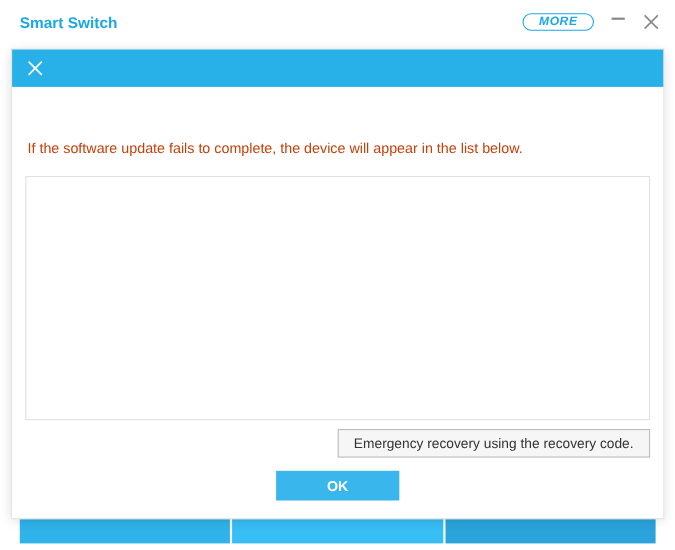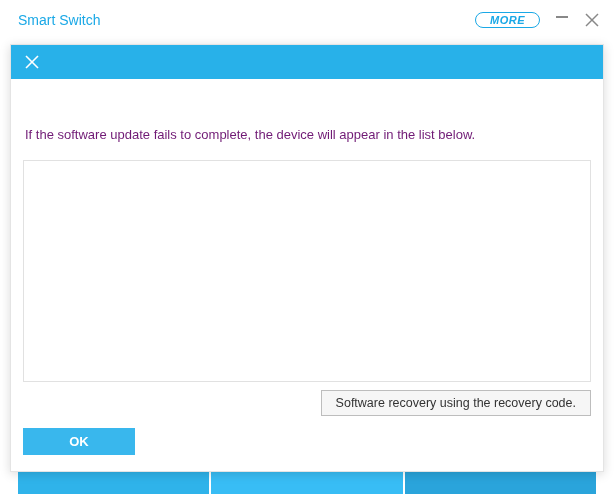--- a/index.html
+++ b/index.html
@@ -17,21 +17,21 @@
     }
     .main-header {
       height: 40px;
       display: flex;
       align-items: center;
       padding: 0 14px 0 18px;
     }
     .app-title {
       color: #1aa8e6;
       font-size: 14px;
-      font-weight: 400;
+      font-weight: 700;
       flex: 1;
     }
     .more-button {
       border: 1.5px solid #1aa8e6;
       border-radius: 12px;
       color: #1aa8e6;
       background: #ffffff;
       font-size: 11px;
       font-weight: 600;
       padding: 1px 14px;
@@ -111,21 +111,21 @@
     .dialog-close svg { display: block; }
 
     .dialog-body {
       flex: 1;
       padding: 48px 12px 16px 12px;
       display: flex;
       flex-direction: column;
     }
     .dialog-instruction {
       font-size: 13px;
-      color: #701a75;
+      color: #c2410c;
       margin-bottom: 18px;
       padding-left: 2px;
     }
     .device-list {
       flex: 1;
       border: 1px solid #e1e1e1;
       background: #fff;
       margin-bottom: 8px;
       min-height: 180px;
     }
@@ -137,20 +137,21 @@
     .recovery-code-button {
       background: #f6f6f6;
       border: 1px solid #bdbdbd;
       padding: 5px 14px;
       font-size: 12.5px;
       color: #333;
       cursor: pointer;
     }
     .ok-row {
       display: flex;
+      justify-content: center;
     }
     .ok-button {
       background: #39b7ed;
       color: #ffffff;
       border: none;
       padding: 6px 0;
       width: 112px;
       font-size: 13px;
       font-weight: 600;
       cursor: pointer;
@@ -185,19 +186,19 @@
       <svg width="14" height="14" viewBox="0 0 14 14">
         <line x1="1" y1="1" x2="13" y2="13" stroke="#ffffff" stroke-width="1.6"></line>
         <line x1="13" y1="1" x2="1" y2="13" stroke="#ffffff" stroke-width="1.6"></line>
       </svg>
     </div>
   </div>
   <div class="dialog-body">
     <div class="dialog-instruction">If the software update fails to complete, the device will appear in the list below.</div>
     <div class="device-list"></div>
     <div class="recovery-row">
-      <button class="recovery-code-button">Software recovery using the recovery code.</button>
+      <button class="recovery-code-button">Emergency recovery using the recovery code.</button>
     </div>
     <div class="ok-row">
       <button class="ok-button">OK</button>
     </div>
   </div>
 </div>
 
 </body></html>

